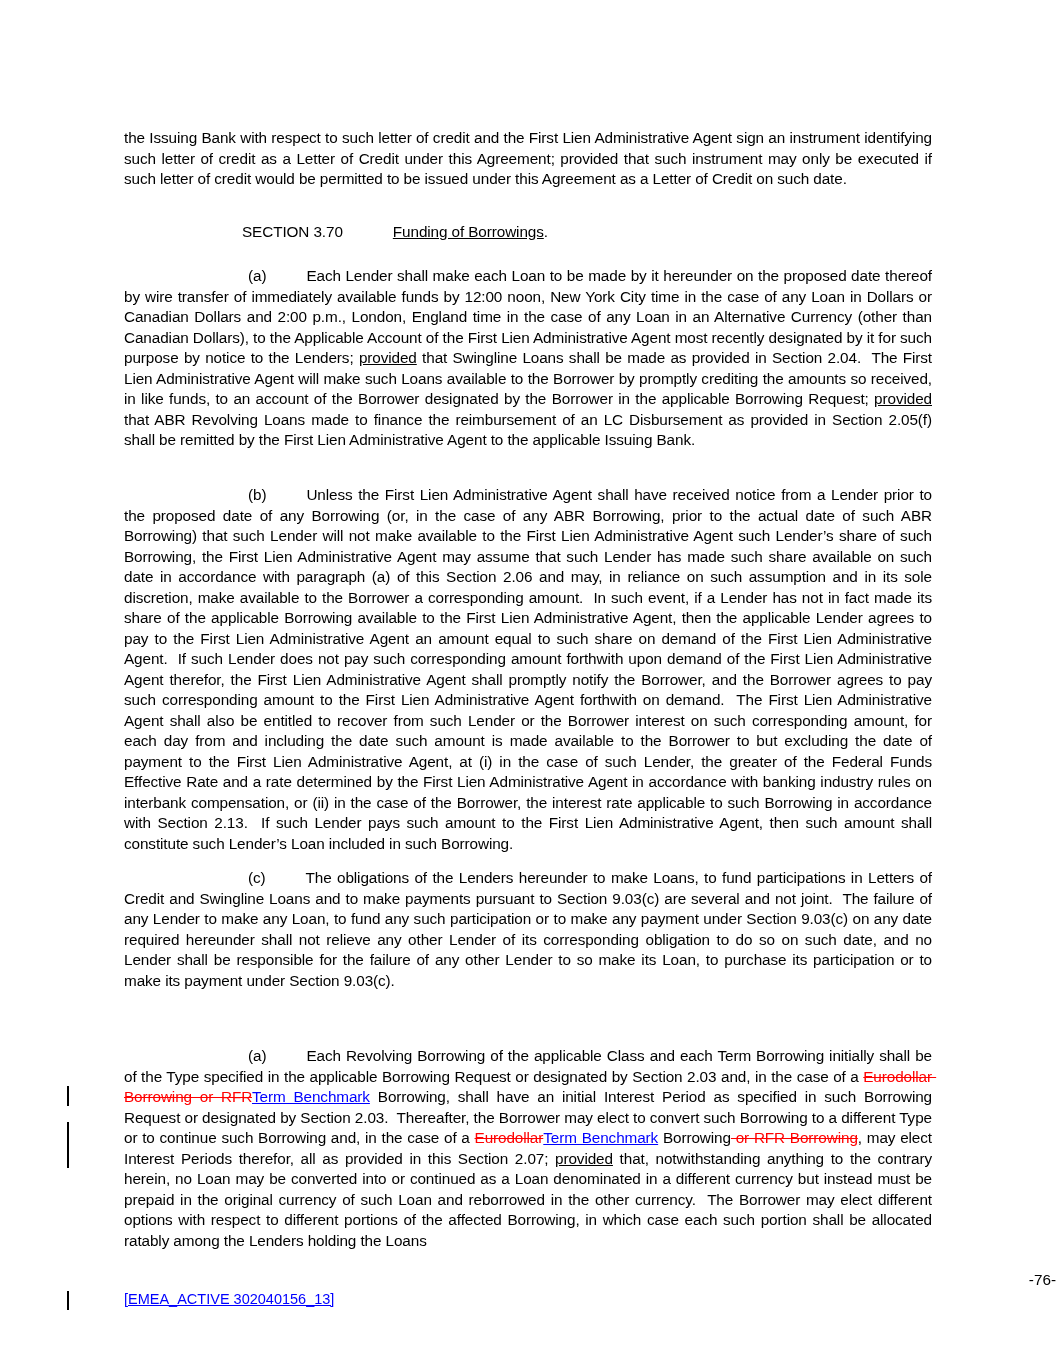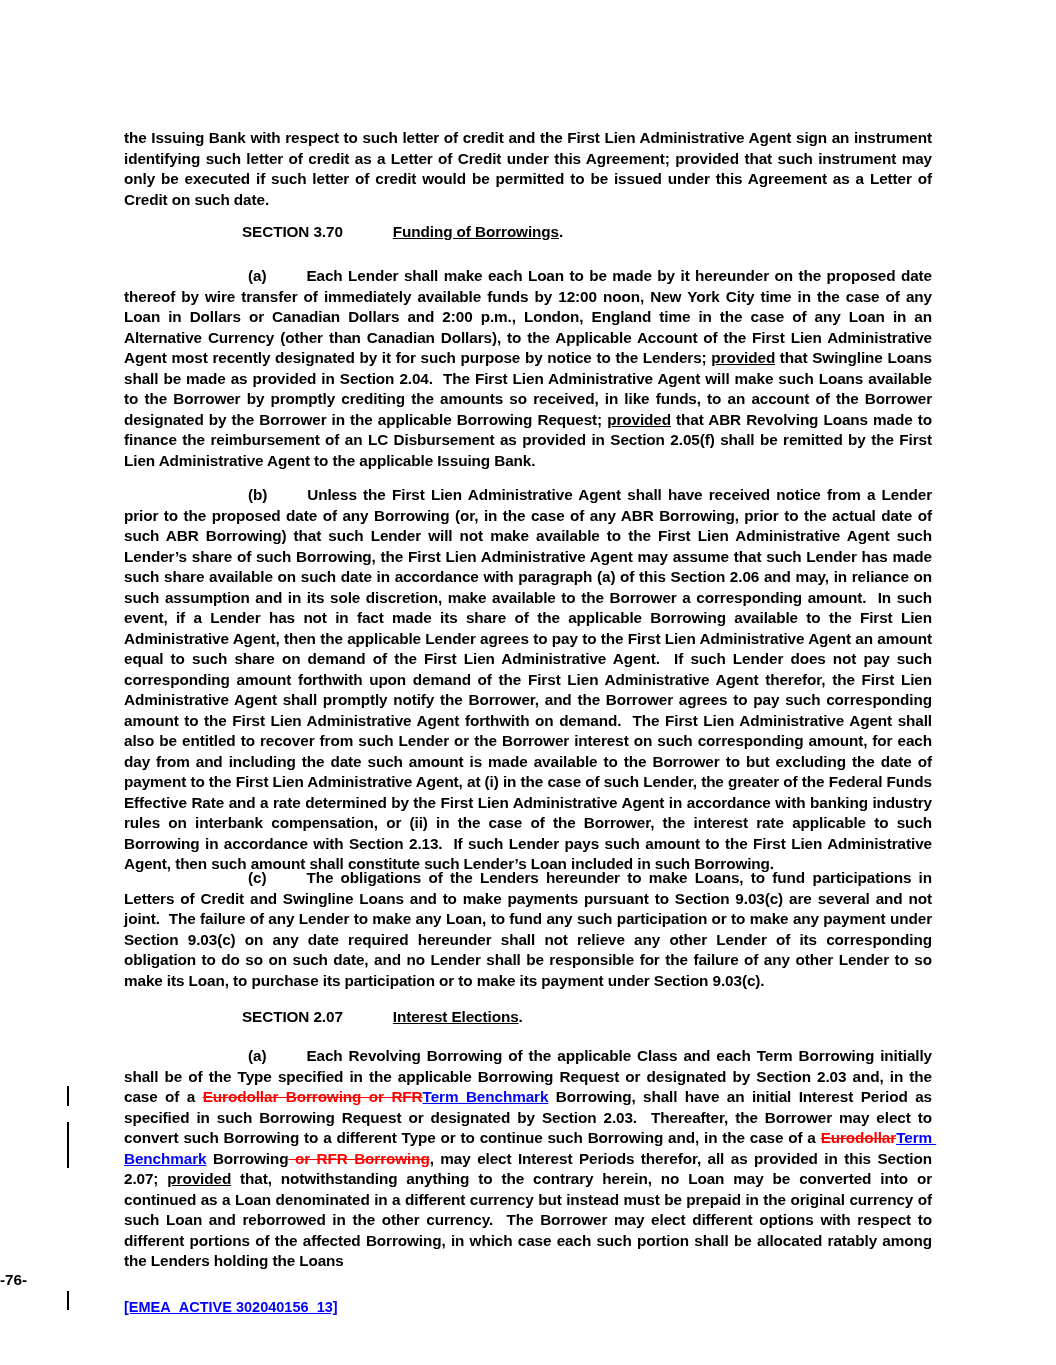--- a/index.html
+++ b/index.html
@@ -2,21 +2,21 @@
 <html style="--text: #000000; --ins: #0000ff; --del: #ff0000; --link: #0000ff; --bar: #000000;"><head>
 <meta charset="utf-8">
 <style>
   :root{
     --text:#000000;
     --ins:#0000ff;
     --del:#ff0000;
     --link:#0000ff;
     --bar:#000000;
   }
-  *{margin:0;padding:0;box-sizing:border-box;font-weight:bold;}
+  *{margin:0;padding:0;box-sizing:border-box;}
   html,body{width:1056px;height:1365px;background:#ffffff;}
   body{
     font-family:"Liberation Sans","DejaVu Sans",sans-serif;
     color:var(--text);
     position:relative;
     overflow:hidden;
   }
   .page{position:absolute;inset:0;background:#ffffff;}
   .block{
     position:absolute;
@@ -42,30 +42,29 @@
     left:67px;
     width:2px;
     background:var(--bar);
   }
   .bar-1{top:1086px;height:20px;}
   .bar-2{top:1122px;height:46px;}
   .bar-3{top:1291px;height:19px;}
   .footer-num{
     position:absolute;
     top:1270px;left:0;width:1056px;
-    text-align:left;
+    text-align:right;
     font-size:15.3px;line-height:20px;
   }
   .footer-ref{
     position:absolute;
     top:1290px;left:124px;
     font-size:14.5px;line-height:19px;
     color:var(--link);
     text-decoration:underline;
-    margin-top:8px;
   }
 </style>
 </head>
 <body>
 
 <div class="page">
 
   <div class="change-bar bar-1"></div>
   <div class="change-bar bar-2"></div>
   <div class="change-bar bar-3"></div>
@@ -73,21 +72,20 @@
   <p class="block para cont" style="top:128px"><span>the Issuing Bank with respect to such letter of credit and the First Lien Administrative Agent sign an instrument identifying such letter of credit as a Letter of Credit under this Agreement; provided that such instrument may only be executed if such letter of credit would be permitted to be issued under this Agreement as a Letter of Credit on such date.</span></p>
 
   <p class="block heading" style="top:222px"><span class="h-label">SECTION 3.70</span><span class="htab"></span><span class="h-title">Funding of Borrowings</span><span>.</span></p>
 
   <p class="block para ind" style="top:266px"><span class="marker">(a)</span><span class="tab"></span><span><span>Each Lender shall make each Loan to be made by it hereunder on the proposed date thereof by wire transfer of immediately available funds by 12:00 noon, New York City time in the case of any Loan in Dollars or Canadian Dollars and 2:00 p.m., London, England time in the case of any Loan in an Alternative Currency (other than Canadian Dollars), to the Applicable Account of the First Lien Administrative Agent most recently designated by it for such purpose by notice to the Lenders; </span><span class="run-u">provided</span><span> that Swingline Loans shall be made as provided in Section 2.04.  The First Lien Administrative Agent will make such Loans available to the Borrower by promptly crediting the amounts so received, in like funds, to an account of the Borrower designated by the Borrower in the applicable Borrowing Request; </span><span class="run-u">provided</span><span> that ABR Revolving Loans made to finance the reimbursement of an LC Disbursement as provided in Section 2.05(f) shall be remitted by the First Lien Administrative Agent to the applicable Issuing Bank.</span></span></p>
 
   <p class="block para ind" style="top:485px"><span class="marker">(b)</span><span class="tab"></span><span><span>Unless the First Lien Administrative Agent shall have received notice from a Lender prior to the proposed date of any Borrowing (or, in the case of any ABR Borrowing, prior to the actual date of such ABR Borrowing) that such Lender will not make available to the First Lien Administrative Agent such Lender’s share of such Borrowing, the First Lien Administrative Agent may assume that such Lender has made such share available on such date in accordance with paragraph (a) of this Section 2.06 and may, in reliance on such assumption and in its sole discretion, make available to the Borrower a corresponding amount.  In such event, if a Lender has not in fact made its share of the applicable Borrowing available to the First Lien Administrative Agent, then the applicable Lender agrees to pay to the First Lien Administrative Agent an amount equal to such share on demand of the First Lien Administrative Agent.  If such Lender does not pay such corresponding amount forthwith upon demand of the First Lien Administrative Agent therefor, the First Lien Administrative Agent shall promptly notify the Borrower, and the Borrower agrees to pay such corresponding amount to the First Lien Administrative Agent forthwith on demand.  The First Lien Administrative Agent shall also be entitled to recover from such Lender or the Borrower interest on such corresponding amount, for each day from and including the date such amount is made available to the Borrower to but excluding the date of payment to the First Lien Administrative Agent, at (i) in the case of such Lender, the greater of the Federal Funds Effective Rate and a rate determined by the First Lien Administrative Agent in accordance with banking industry rules on interbank compensation, or (ii) in the case of the Borrower, the interest rate applicable to such Borrowing in accordance with Section 2.13.  If such Lender pays such amount to the First Lien Administrative Agent, then such amount shall constitute such Lender’s Loan included in such Borrowing.</span></span></p>
 
   <p class="block para ind" style="top:868px"><span class="marker">(c)</span><span class="tab"></span><span><span>The obligations of the Lenders hereunder to make Loans, to fund participations in Letters of Credit and Swingline Loans and to make payments pursuant to Section 9.03(c) are several and not joint.  The failure of any Lender to make any Loan, to fund any such participation or to make any payment under Section 9.03(c) on any date required hereunder shall not relieve any other Lender of its corresponding obligation to do so on such date, and no Lender shall be responsible for the failure of any other Lender to so make its Loan, to purchase its participation or to make its payment under Section 9.03(c).</span></span></p>
 
-  <p class="block heading" style="top:1007px"><span class="h-label">SECTION 2.07</span><span class="htab"></span><span class="h-title">Interest Elections</span><span>.</span></p>
 
   <p class="block para ind" style="top:1046px"><span class="marker">(a)</span><span class="tab"></span><span><span>Each Revolving Borrowing of the applicable Class and each Term Borrowing initially shall be of the Type specified in the applicable Borrowing Request or designated by Section 2.03 and, in the case of a </span><span class="run-del">Eurodollar Borrowing or RFR</span><span class="run-ins">Term Benchmark</span><span> Borrowing, shall have an initial Interest Period as specified in such Borrowing Request or designated by Section 2.03.  Thereafter, the Borrower may elect to convert such Borrowing to a different Type or to continue such Borrowing and, in the case of a </span><span class="run-del">Eurodollar</span><span class="run-ins">Term Benchmark</span><span> Borrowing</span><span class="run-del"> or RFR Borrowing</span><span>, may elect Interest Periods therefor, all as provided in this Section 2.07; </span><span class="run-u">provided</span><span> that, notwithstanding anything to the contrary herein, no Loan may be converted into or continued as a Loan denominated in a different currency but instead must be prepaid in the original currency of such Loan and reborrowed in the other currency.  The Borrower may elect different options with respect to different portions of the affected Borrowing, in which case each such portion shall be allocated ratably among the Lenders holding the Loans</span></span></p>
 
   <div class="footer-num">-76-</div>
 
   <div class="footer-ref">[EMEA_ACTIVE 302040156_13]</div>
 
 </div>
 
 </body></html>

